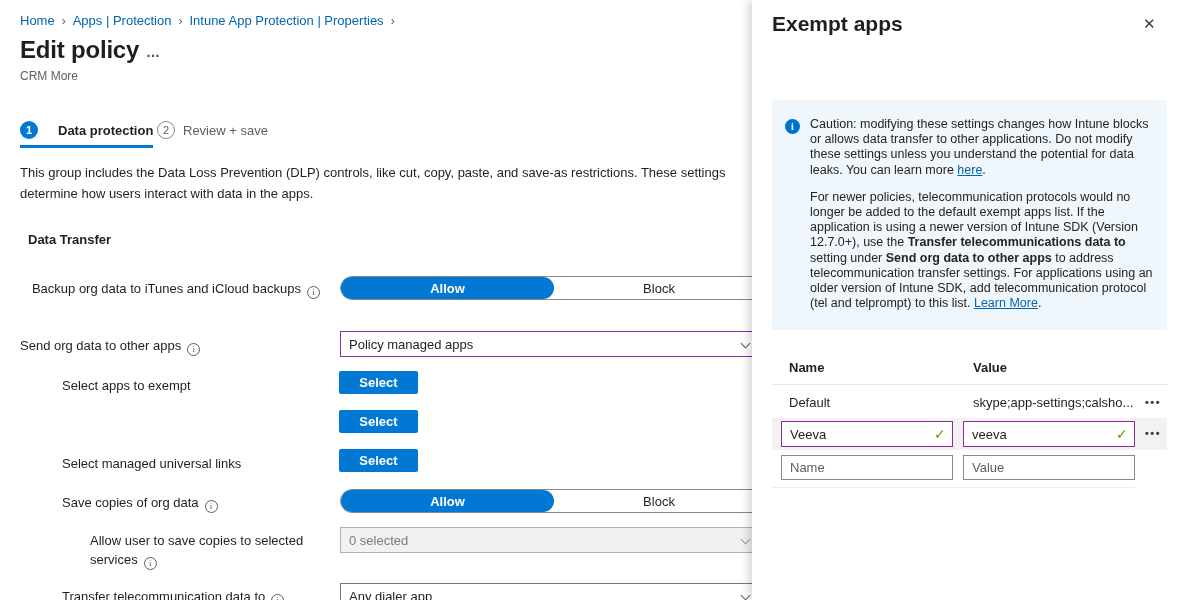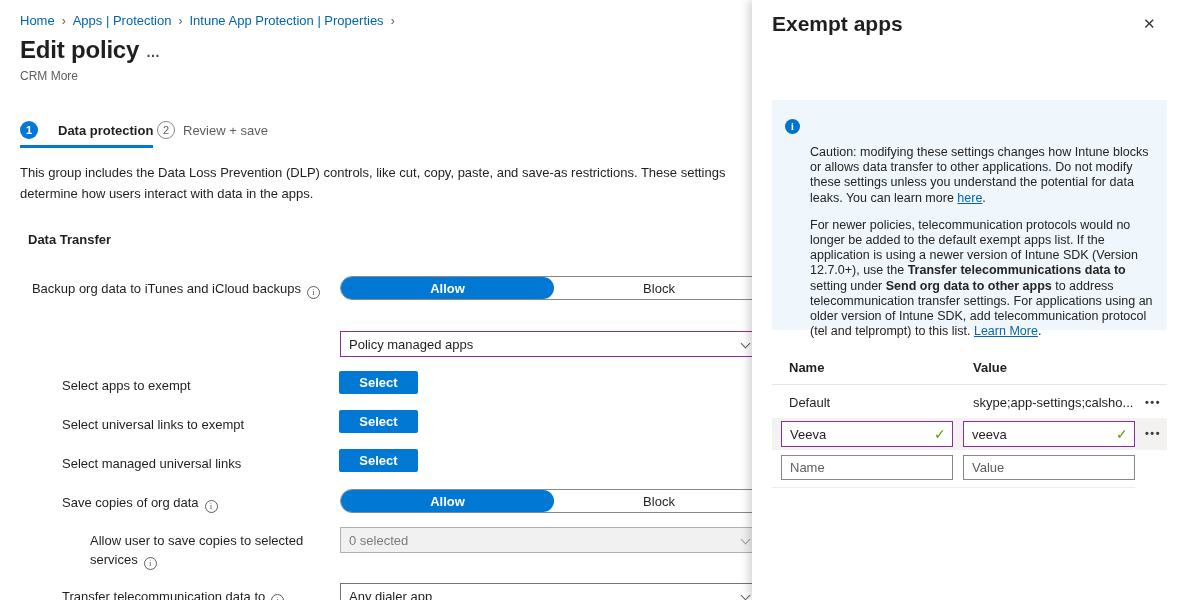--- a/index.html
+++ b/index.html
@@ -28,21 +28,21 @@
   .dropdown.dirty { border:1.5px solid #8a2da5; }
   .dropdown.disabled { background:#f1f1f1; border:1px solid #b3b0ad; color:#7d7b78; cursor:default; }
   .chev { position:absolute; right:10px; top:8px; width:7px; height:7px; border-right:1.3px solid #605e5c; border-bottom:1.3px solid #605e5c; transform:rotate(45deg); }
   .select-btn { position:absolute; width:79px; height:23px; background:#0078d4; color:#fff; font-size:13px; font-weight:700; border:none; border-radius:2px; display:flex; align-items:center; justify-content:center; cursor:pointer; }
   
   #panel { position:absolute; left:752px; top:0; width:435px; height:600px; background:#fff; box-shadow:-3px 0 9px rgba(0,0,0,0.18); }
   .panel-title { font-size:21px; font-weight:700; color:#201f1e; }
   .close-x { font-size:15px; color:#3b3a39; cursor:pointer; }
   .infobox { position:absolute; left:20px; top:100px; width:395px; height:230px; background:#eff6fc; }
   .info-badge { position:absolute; left:13px; top:19px; width:15px; height:15px; border-radius:50%; background:#0072c9; color:#fff; font-size:10px; font-weight:700; display:flex; align-items:center; justify-content:center; font-family:"Liberation Serif",serif; }
-  .infotext { position:absolute; left:38px; top:17px; width:345px; font-size:12.5px; line-height:15.2px; color:#252423;margin-top:28px; }
+  .infotext { position:absolute; left:38px; top:17px; width:345px; font-size:12.5px; line-height:15.2px; color:#252423; }
   .infotext .blink { color:#0065b3; text-decoration:underline; cursor:pointer; }
   .infotext b { font-weight:700; }
   .tbl-h { font-size:13px; font-weight:700; color:#201f1e; }
   .tbl-cell { font-size:13px; color:#201f1e; }
   .divider { position:absolute; height:1px; background:#e8e6e4; }
   .row-hl { position:absolute; left:20px; top:418px; width:395px; height:32px; background:#f3f2f1; }
   .cell-input { position:absolute; height:26px; width:172px; font-size:13px; color:#201f1e; padding:0 26px 0 8px; outline:none; font-family:"Liberation Sans",sans-serif; }
   .cell-input.dirty { border:1.5px solid #8a2da5; background:#fff; }
   .cell-input.empty { border:1px solid #8a8886; background:#fff; }
   .cell-input.empty::placeholder { color:#605e5c; }
@@ -75,29 +75,29 @@
   <div class="abs desc" style="left:20px; top:162px; width:712px;">This group includes the Data Loss Prevention (DLP) controls, like cut, copy, paste, and save-as restrictions. These settings determine how users interact with data in the apps.</div>
 
   <div class="abs section-h" style="left:28px; top:232px;">Data Transfer</div>
 
   <div class="abs flabel" style="left:20px; top:279px; width:300px;text-align:right;"><span>Backup org data to iTunes and iCloud backups</span><span class="info-i">i</span></div>
   <div class="toggle" style="left:340px; top:276px;">
     <div class="toggle-on">Allow</div>
     <div class="toggle-off">Block</div>
   </div>
 
+  <div class="abs flabel" style="left:20px; top:336px;"><span>Send org data to other apps</span><span class="info-i">i</span></div>
   <div class="dropdown dirty" style="left:340px; top:331px;">
     <span>Policy managed apps</span>
     <span class="chev"></span>
   </div>
 
   <div class="abs flabel" style="left:62px; top:376px;">Select apps to exempt</div>
   <div class="select-btn" style="left:339px; top:371px;">Select</div>
 
-  <div class="abs flabel" style="left:62px; top:415px;">Select universal links to exempt</div>
   <div class="select-btn" style="left:339px; top:410px;">Select</div>
 
   <div class="abs flabel" style="left:62px; top:454px;">Select managed universal links</div>
   <div class="select-btn" style="left:339px; top:449px;">Select</div>
 
   <div class="abs flabel" style="left:62px; top:493px;"><span>Save copies of org data</span><span class="info-i">i</span></div>
   <div class="toggle" style="left:340px; top:489px;">
     <div class="toggle-on">Allow</div>
     <div class="toggle-off">Block</div>
   </div>

